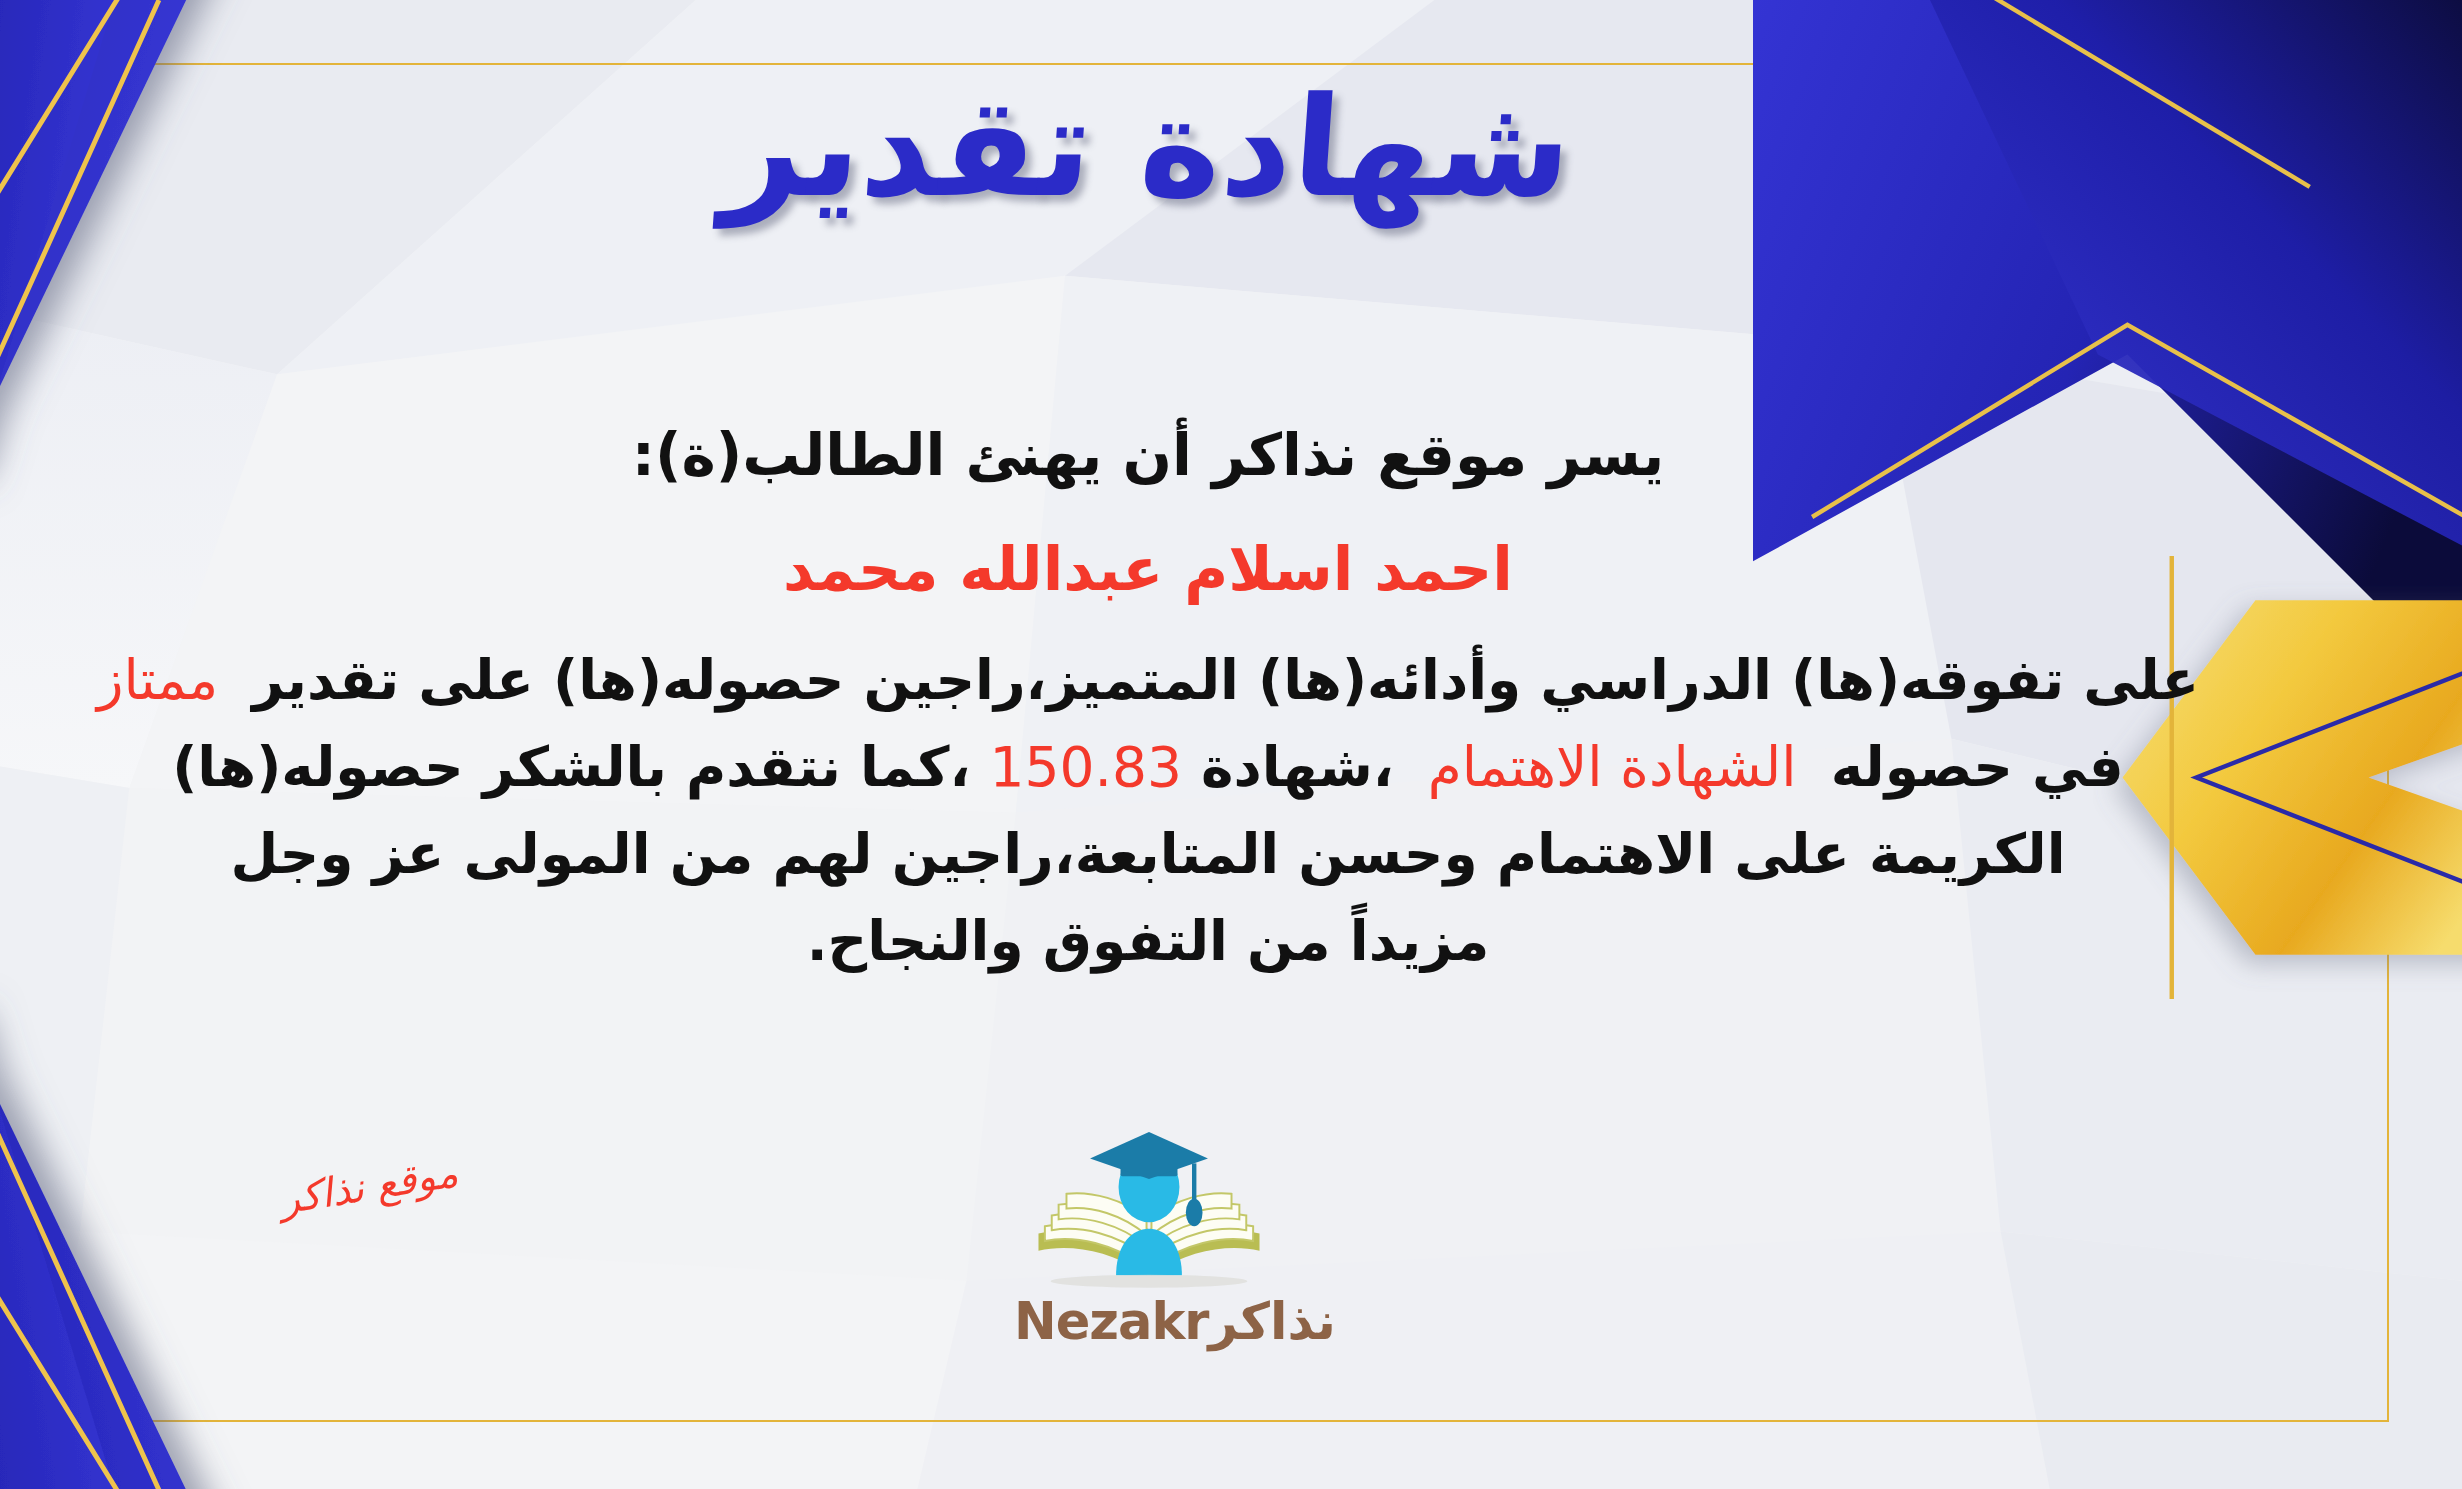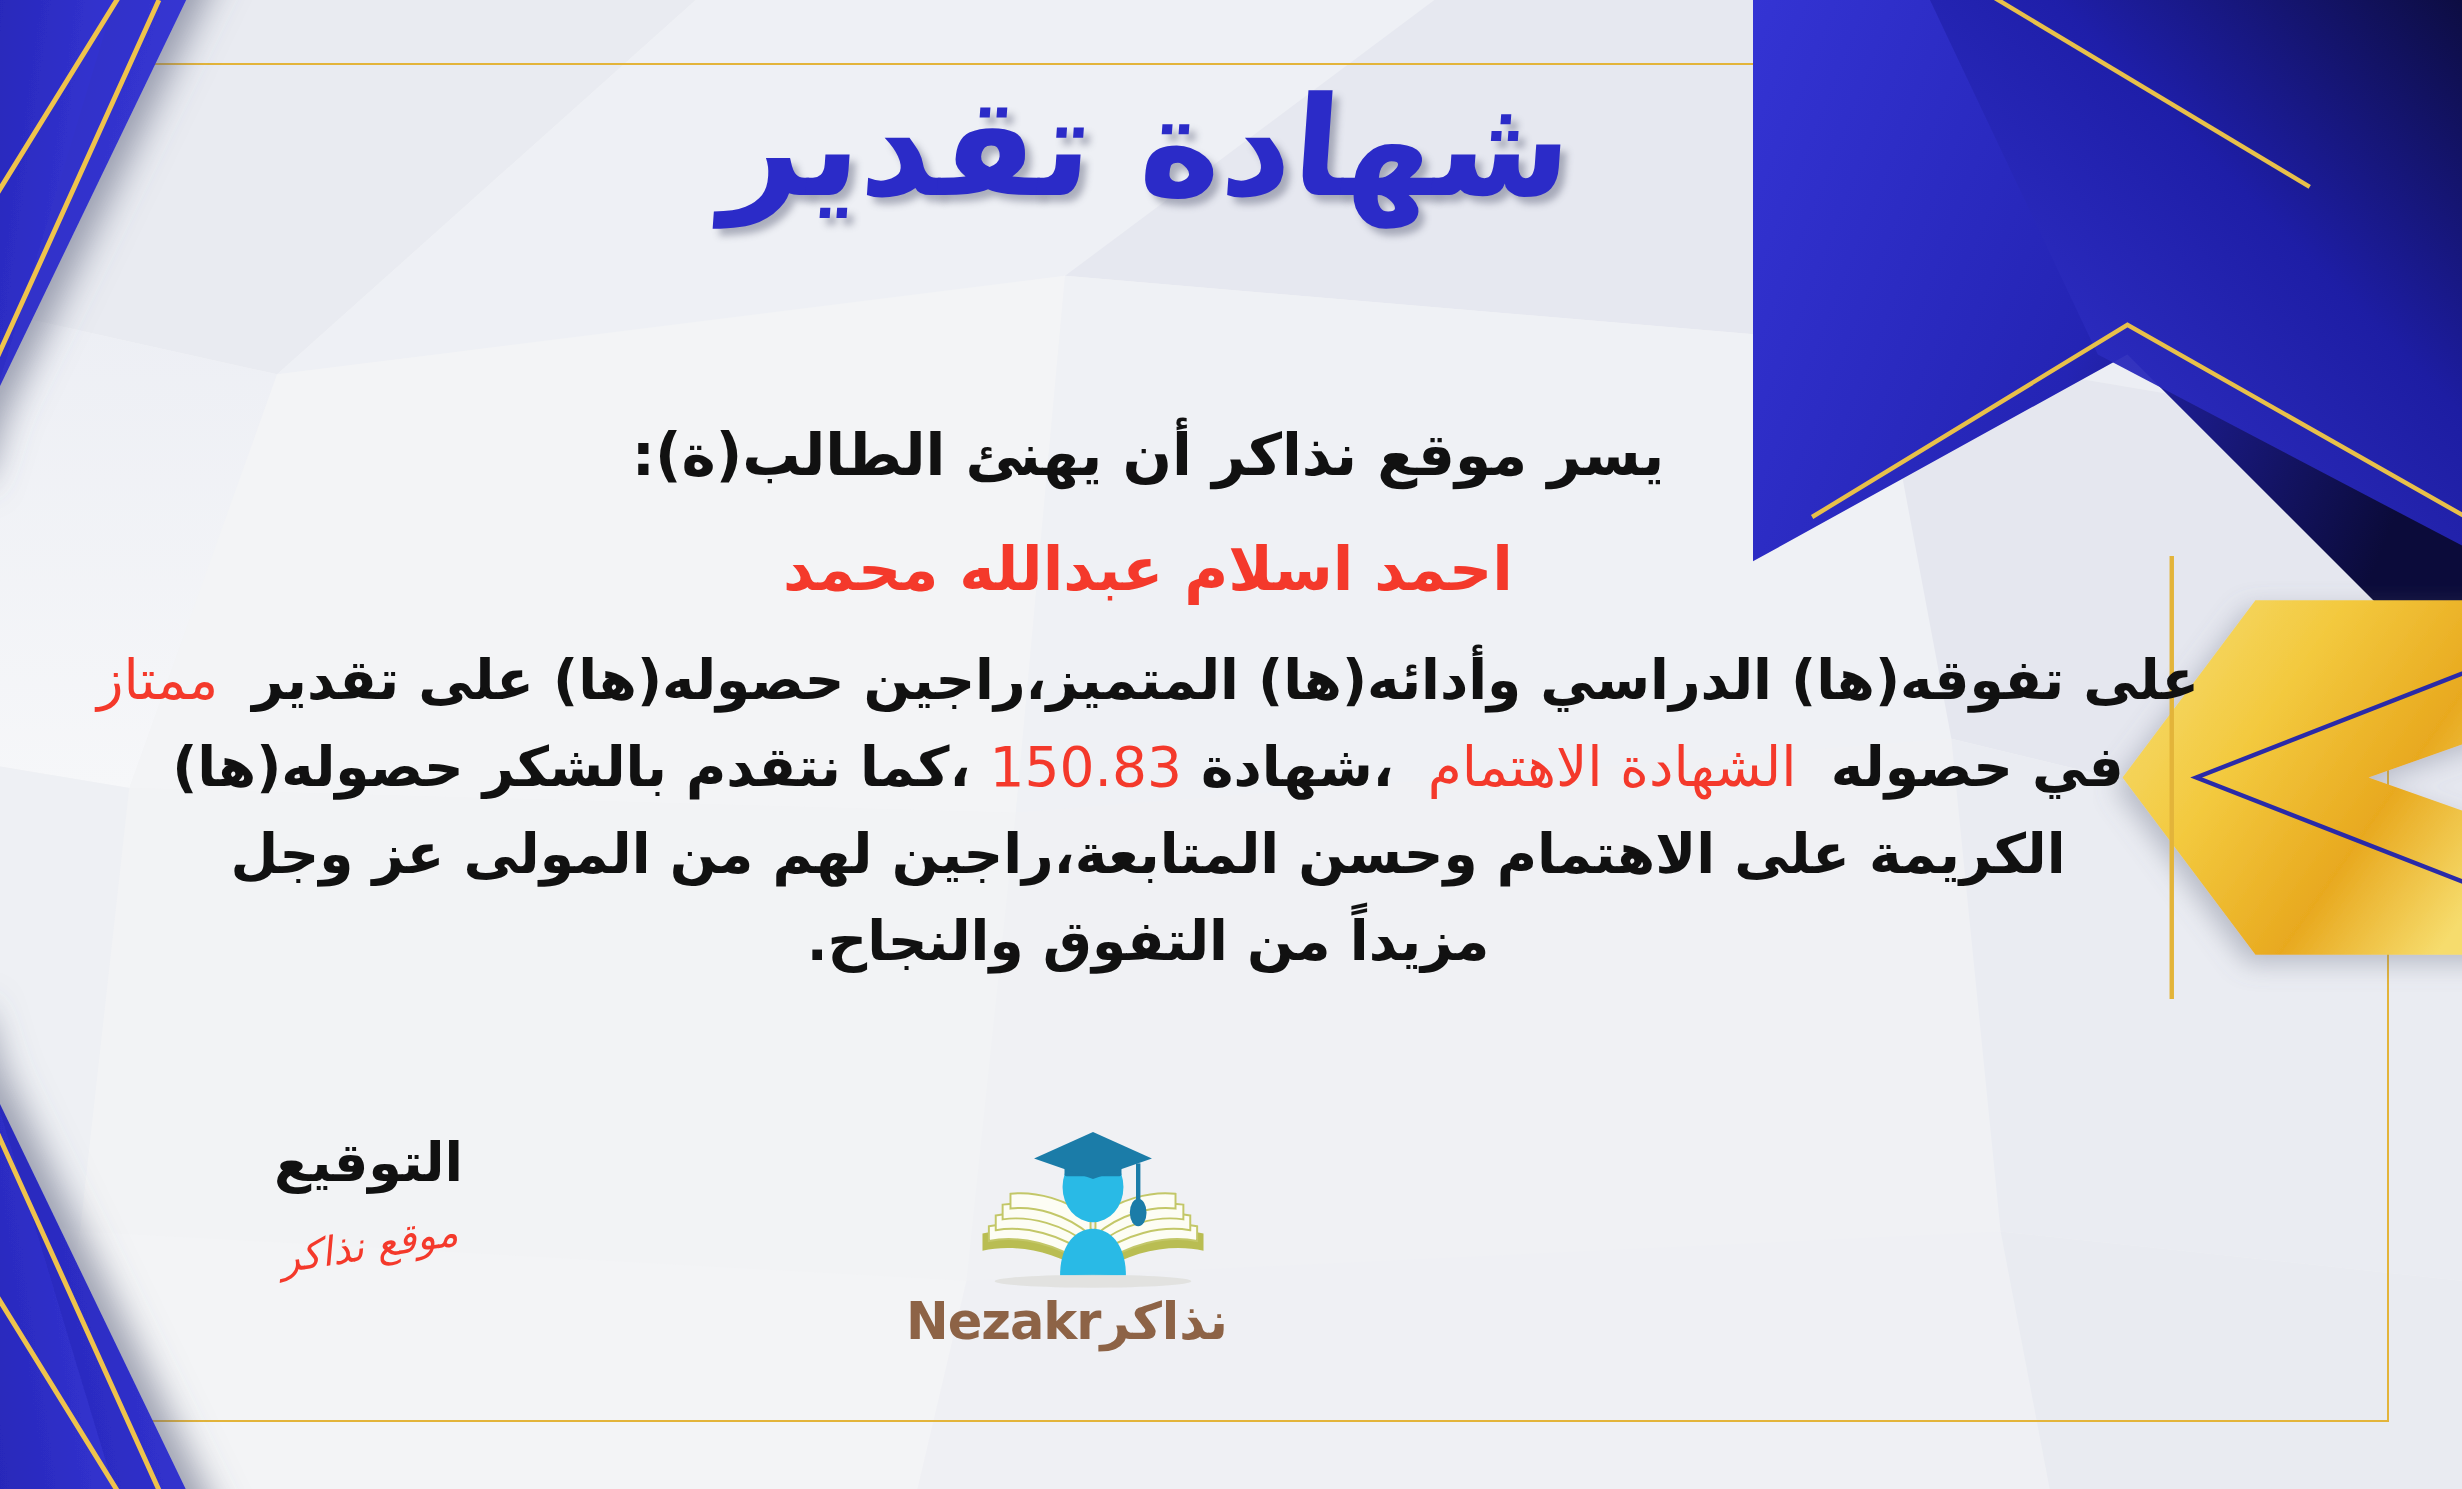--- a/index.html
+++ b/index.html
@@ -111,24 +111,24 @@
     font-style: italic;
     color: #f4392b;
     transform: rotate(-9deg);
     display: inline-block;
     white-space: nowrap;
   }
 
   
   .logo-block {
     position: absolute;
-    left: 1072px;
+    left: 1128px;
     top: 1128px;
     width: 374px;
-    text-align: left;
+    text-align: right;
   }
   .logo-mark { display: block; margin: 0 auto; }
   .logo-text {
     margin-top: -3px;
     font-size: 51px;
     font-weight: 700;
     color: #8d6346;
     letter-spacing: -1px;
     white-space: nowrap;
     font-family: "DejaVu Sans", "Liberation Sans", sans-serif;
@@ -283,21 +283,20 @@
     <p class="line line-para">
       <span>في حصوله</span><span class="gap-l"></span><span class="hl-red">الشهادة الاهتمام</span><span class="gap-l"></span><span>،شهادة</span>&nbsp;<span class="hl-red">150.83</span>&nbsp;<span>،كما نتقدم بالشكر حصوله(ها)</span>
     </p>
 
     <p class="line line-para">الكريمة على الاهتمام وحسن المتابعة،راجين لهم من المولى عز وجل</p>
 
     <p class="line line-para">مزيداً من التفوق والنجاح.</p>
   </div>
 
   <div class="sig-block">
-    <div class="sig-label">التوقيع</div>
     <div class="sig-script">موقع نذاكر</div>
   </div>
 
   <div class="logo-block">
     <svg class="logo-mark" width="276" height="167" viewBox="0 0 560 340" xmlns="http://www.w3.org/2000/svg">
 
       <g>
         <path d="M275 300 C205 250 120 235 55 250 L55 215 C125 200 210 215 275 262 Z" fill="#b9bd52"></path>
         <path d="M275 285 C210 235 130 218 68 230 L68 200 C132 188 212 205 275 250 Z" fill="#fdfdf4" stroke="#c3c768" stroke-width="4"></path>
         <path d="M275 262 C215 215 140 198 82 208 L82 178 C142 168 216 186 275 228 Z" fill="#fdfdf4" stroke="#c3c768" stroke-width="4"></path>

